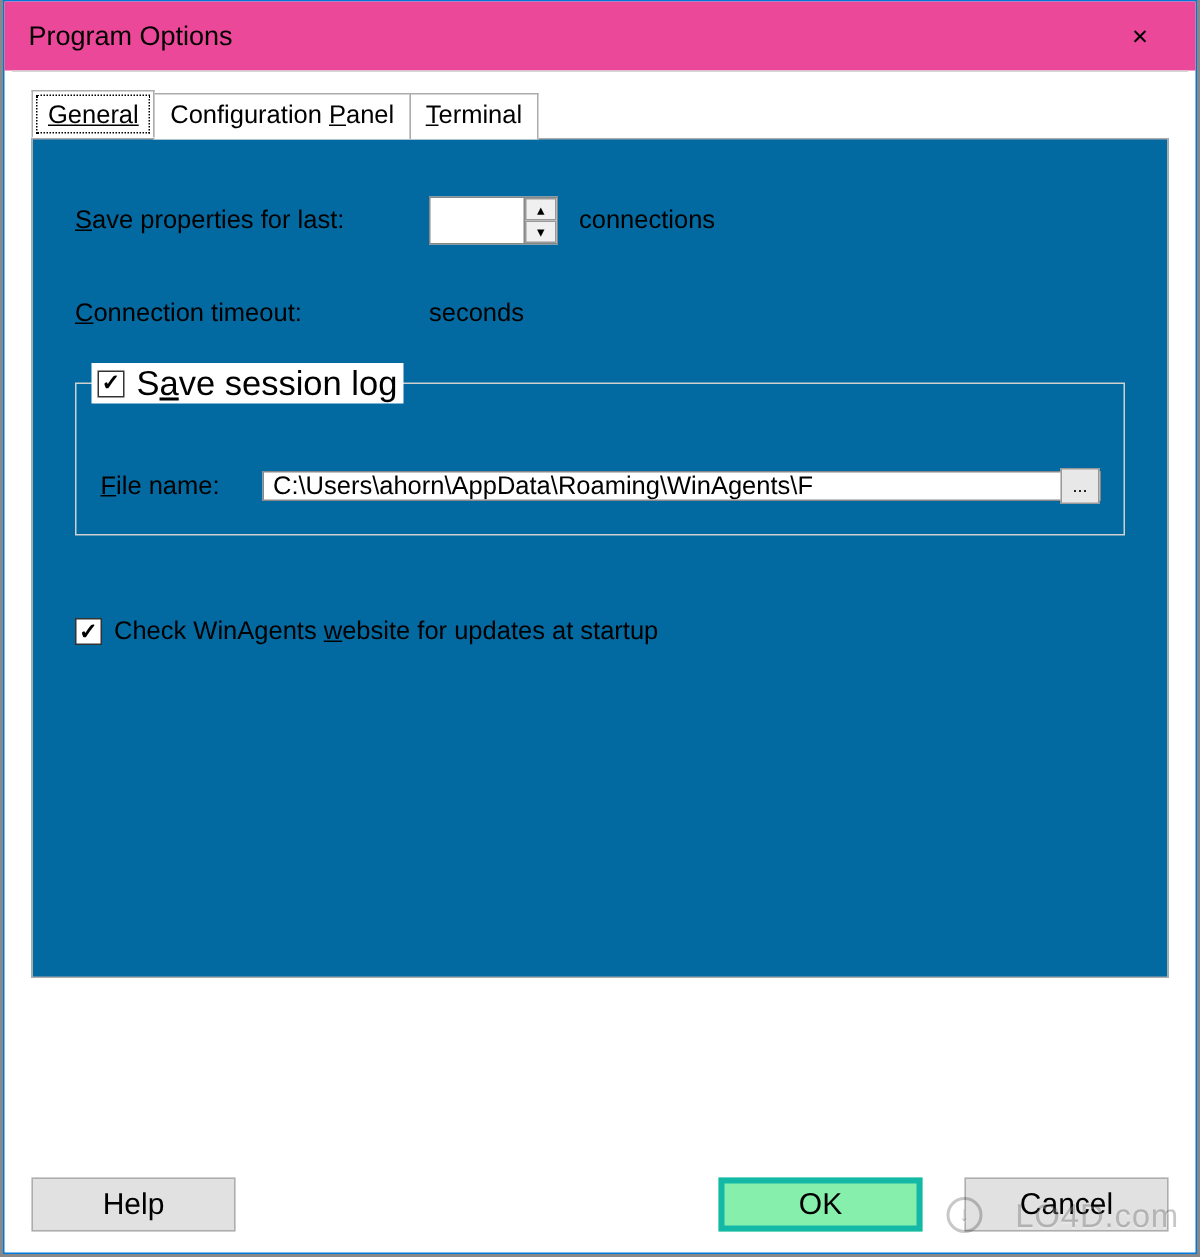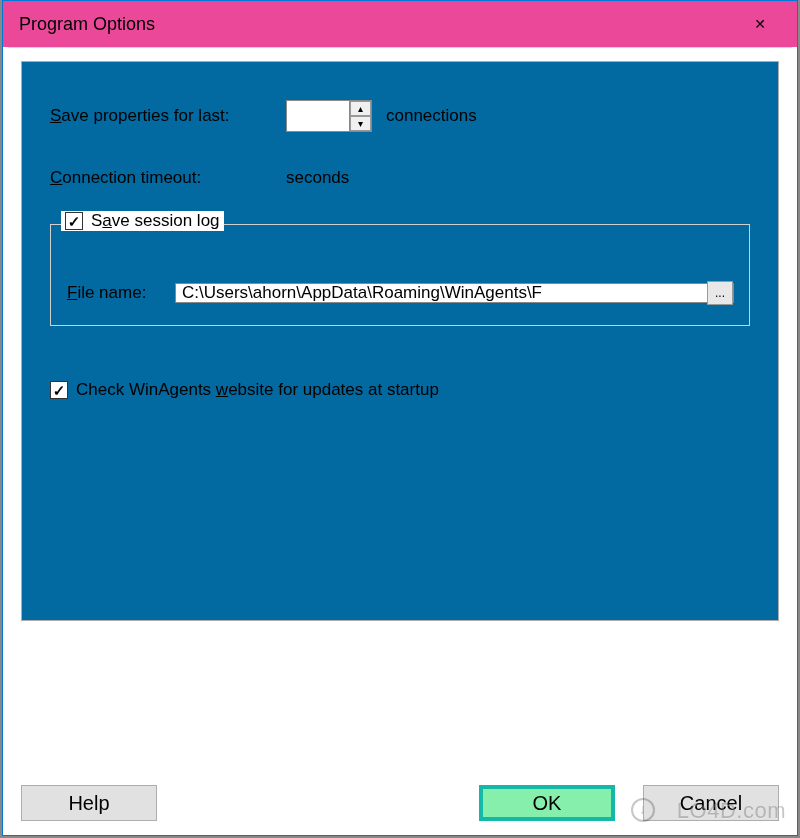--- a/index.html
+++ b/index.html
@@ -149,21 +149,21 @@
       position: relative;
     }
     .groupbox-legend {
       position: absolute;
       top: -14px;
       left: 10px;
       background: #fff;
       padding: 0 4px;
       display: flex;
       align-items: center;
-      font-size: 17px;
+      font-size: 23px;
     }
     .checkbox {
       width: 18px;
       height: 18px;
       border: 1px solid #333;
       display: inline-flex;
       align-items: center;
       justify-content: center;
       margin-right: 8px;
       background: #fff;
@@ -268,20 +268,31 @@
 
 <div class="window">
   <div class="titlebar">
     <div class="titlebar-title">Program Options</div>
     <button class="close-button" aria-label="Close"></button>
   </div>
 
   <div class="divider"></div>
 
   <div class="content-area">
+    <div class="tab-row">
+      <div class="tab active">
+        <span class="underln">General</span>
+      </div>
+      <div class="tab">
+        <span>Configuration </span><span class="underln">P</span><span>anel</span>
+      </div>
+      <div class="tab">
+        <span class="underln">T</span><span>erminal</span>
+      </div>
+    </div>
 
     <div class="tab-panel">
 
       <div class="row">
         <div class="row-label">
           <span class="underln">S</span><span>ave properties for last:</span>
         </div>
         <div class="spinbox">
           <input class="spinbox-input" value="10" style="">
           <div class="spin-buttons">

